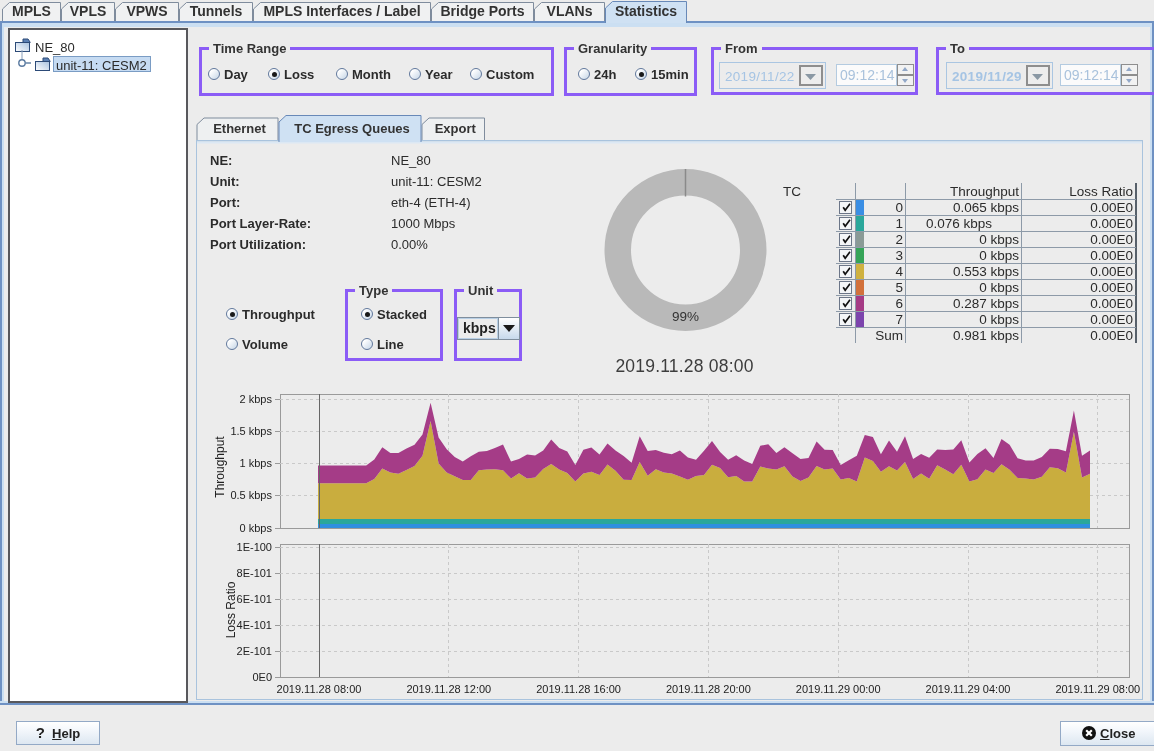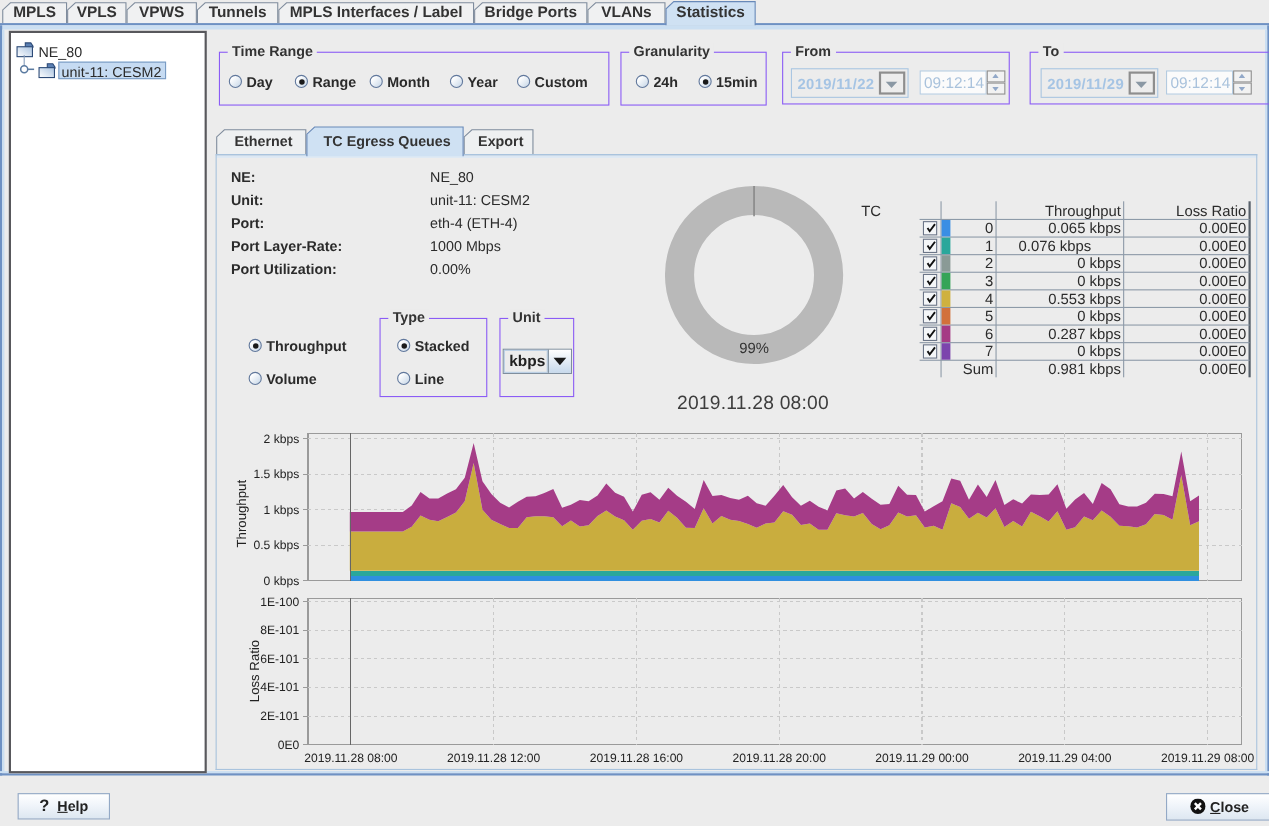--- a/index.html
+++ b/index.html
@@ -1,19 +1,19 @@
 <!DOCTYPE html>
 <html><head><meta charset="utf-8"><title>Statistics</title>
 <style>
 *{margin:0;padding:0;box-sizing:border-box}
 body{font-family:"Liberation Sans",sans-serif;background:#ececec}
 #app{position:relative;width:1154px;height:751px;background:#ececec;overflow:hidden;font-family:"Liberation Sans",sans-serif}
 .abs{position:absolute}
 .b{font-weight:bold}
-.grp{position:absolute;border:1px solid #8b5cf6}
+.grp{position:absolute;border:3px solid #8b5cf6}
 .grp .ttl{position:absolute;top:-9px;left:7px;background:#ececec;padding:0 4px;font-weight:bold;font-size:13px;color:#333;white-space:nowrap}
 .rb{position:absolute;width:12px;height:12px;border-radius:50%;border:1px solid #61789c;background:linear-gradient(135deg,#ffffff 20%,#cddbea 90%)}
 .rb.sel::after{content:"";position:absolute;left:2.5px;top:2.5px;width:5px;height:5px;border-radius:50%;background:#1a1a1a}
 .rlab{position:absolute;font-weight:bold;font-size:13px;color:#2b2b2b;white-space:nowrap}
 .txt{position:absolute;font-size:13px;color:#2b2b2b;white-space:nowrap}
 .cb{position:absolute;width:13px;height:13px;background:#f4f6f8;border:1px solid #6c7688}
 .cb svg{position:absolute;left:0;top:-1px}
 .btn{position:absolute;border:1px solid #93a9c6;background:linear-gradient(180deg,#ffffff 0%,#f2f6fb 40%,#dde7f1 100%);font-weight:bold;font-size:13px;color:#222;text-align:center}
 </style></head>
 <body>
@@ -77,41 +77,41 @@
   <div style="position:absolute;left:43px;top:26px;width:98px;height:16px;background:#c6dbf2;border:1px solid #7a9cc4"></div>
   <span style="position:absolute;left:46px;top:28px;font-size:13px;color:#2b2b2b;white-space:nowrap">unit-11: CESM2</span>
 </div>
 
 <div class="grp" style="left:199px;top:47px;width:355px;height:49px">
       <span class="ttl">Time Range</span>
     </div>
 <span class="rb" style="left:208px;top:68px"></span>
     <span class="rlab" style="left:224px;top:67px">Day</span>
 <span class="rb sel" style="left:268px;top:68px"></span>
-    <span class="rlab" style="left:284px;top:67px">Range</span>
+    <span class="rlab" style="left:284px;top:67px">Loss</span>
 <span class="rb" style="left:336px;top:68px"></span>
     <span class="rlab" style="left:352px;top:67px">Month</span>
 <span class="rb" style="left:409px;top:68px"></span>
     <span class="rlab" style="left:425px;top:67px">Year</span>
 <span class="rb" style="left:470px;top:68px"></span>
     <span class="rlab" style="left:486px;top:67px">Custom</span>
 
 <div class="grp" style="left:564px;top:47px;width:133px;height:49px">
       <span class="ttl">Granularity</span>
     </div>
 <span class="rb" style="left:578px;top:68px"></span>
     <span class="rlab" style="left:594px;top:67px">24h</span>
 <span class="rb sel" style="left:635px;top:68px"></span>
     <span class="rlab" style="left:651px;top:67px">15min</span>
 
 <div class="grp" style="left:711px;top:47px;width:207px;height:48px">
       <span class="ttl">From</span>
     </div>
 <div class="abs" style="left:719px;top:62px;width:107px;height:27px;border:1px solid #aac6e2;background:#ececec">
-<span style="position:absolute;left:5px;top:6px;font-size:13.5px;font-weight:bold;color:#a5c4e4;letter-spacing:0.3px">2019/11/22</span>
+<span style="position:absolute;left:5px;top:6px;font-size:13.5px;font-weight:normal;color:#a5c4e4;letter-spacing:0.3px">2019/11/22</span>
 <div style="position:absolute;right:2px;top:2px;width:24px;height:21px;border:2px solid #8e8e8e;background:#ededed">
 <svg width="11" height="6" viewBox="0 0 11 6" style="position:absolute;left:4px;top:7px">
           <polygon points="0,0 11,0 5.5,6" fill="#8a98a4"></polygon>
         </svg>
 </div>
     </div>
     <div class="abs" style="left:836px;top:64px;width:78px;height:22px">
 <div style="position:absolute;left:0;top:0;width:61px;height:22px;border:1px solid #b4cbe0;background:#fbfbfb"></div>
 <span style="position:absolute;left:4px;top:3px;font-size:14px;color:#a9c2dc">09:12:14</span>
 <div style="position:absolute;right:0;top:0;width:17px;height:11px;border:1.5px solid #8e8e8e;background:#f2f2f2">

